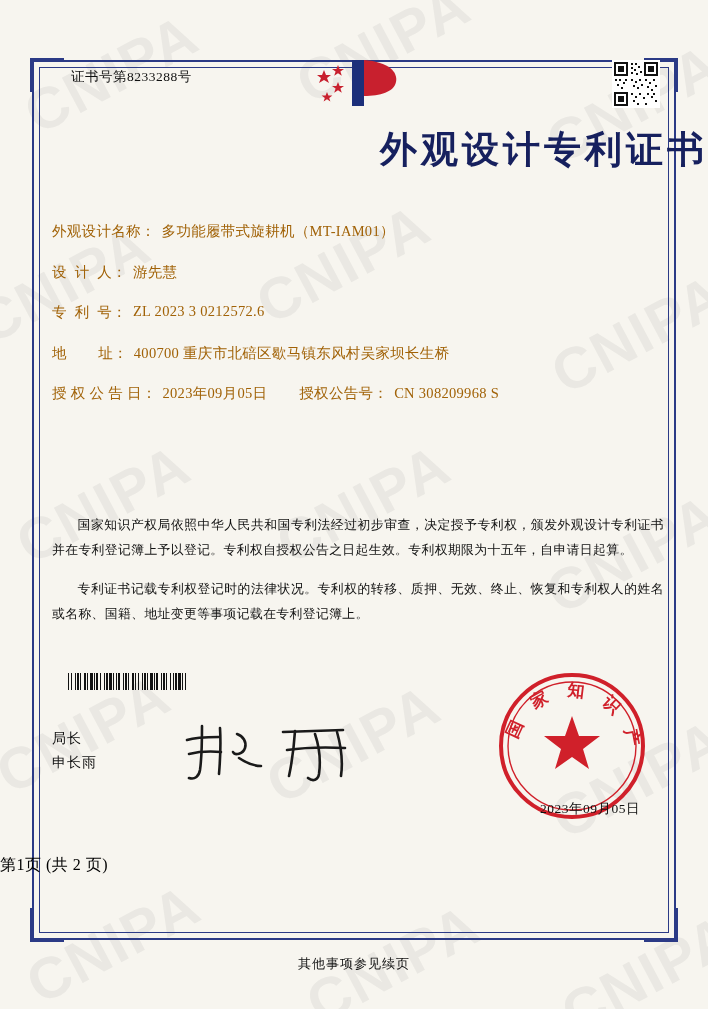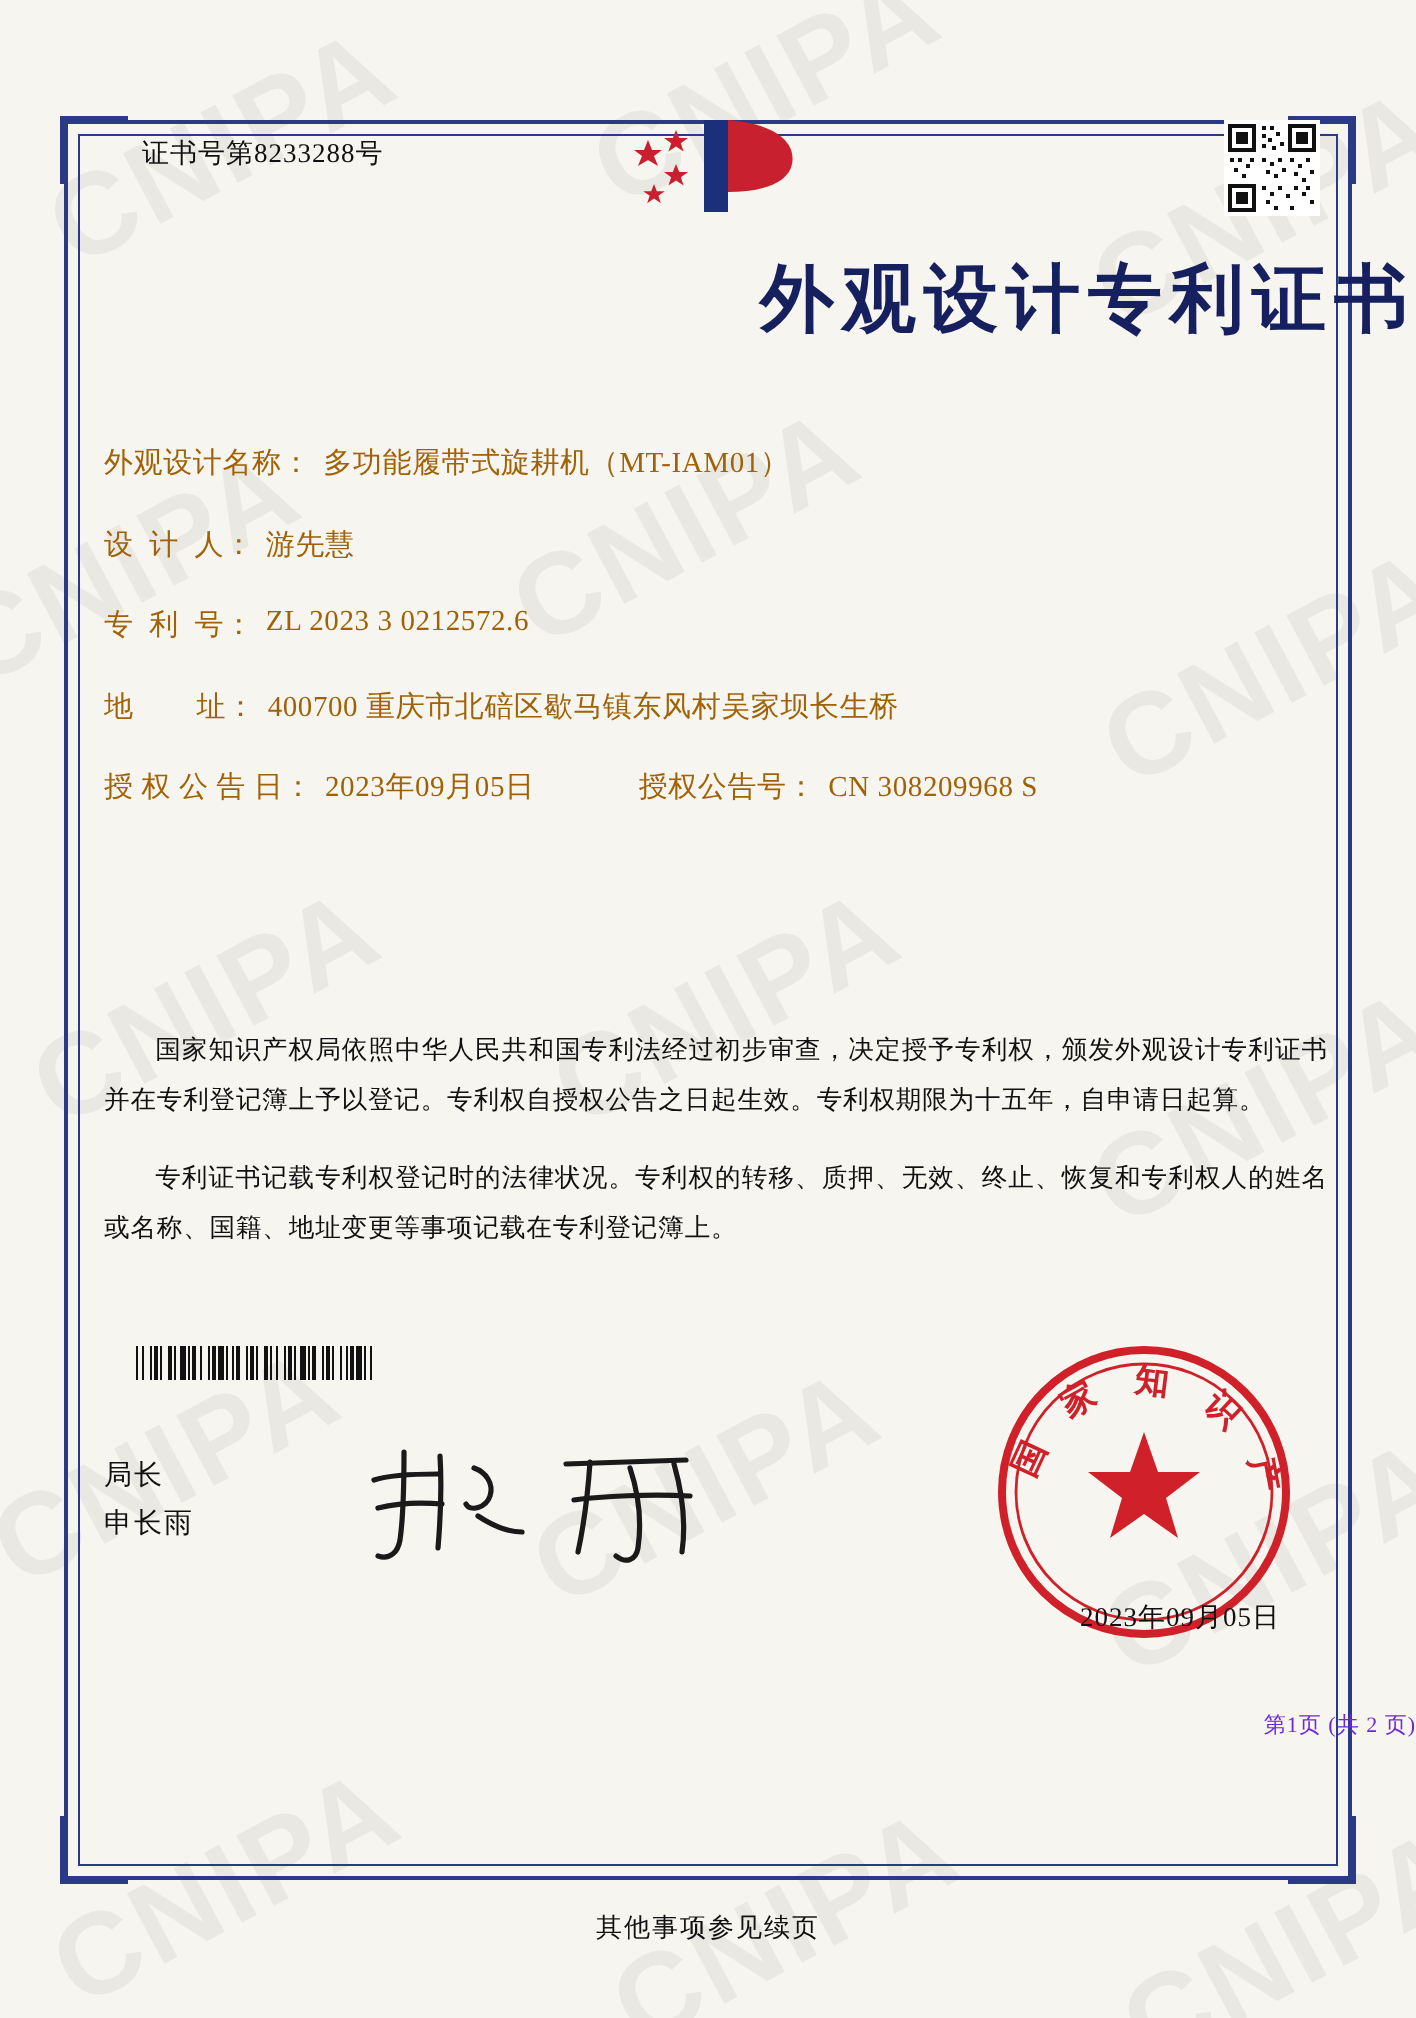--- a/index.html
+++ b/index.html
@@ -83,21 +83,21 @@
   .label{
     flex:0 0 auto;
     letter-spacing:0.3px;
     white-space:pre;
   }
   .value{
     margin-left:6px;
     letter-spacing:0.3px;
   }
   .row.two{justify-content:flex-start;}
-  .row .group2{margin-left:52px;display:flex;align-items:baseline;}
+  .row .group2{margin-left:32px;display:flex;align-items:baseline;}
 
   
   .paras{
     position:absolute;left:52px;right:44px;top:500px;
     font-size:12.8px;line-height:2.0;color:#111;text-align:justify;
   }
   .para{text-indent:2em;letter-spacing:0.4px;}
 
   
   .barcode{
@@ -117,22 +117,22 @@
   .seal{
     position:absolute;right:60px;top:670px;width:152px;height:152px;
   }
   .seal-date{
     position:absolute;right:68px;top:800px;
     font-size:13.5px;color:#111;letter-spacing:0.5px;
   }
 
   
   .page-no{
-    position:absolute;left:0;right:0;top:855px;text-align:right;
-    font-size:11px;color:#6d28d9;letter-spacing:0.5px;
+    position:absolute;left:0;right:0;top:855px;text-align:left;
+    font-size:16px;color:#000000;letter-spacing:0.5px;
   }
   .footnote{
     position:absolute;left:0;right:0;top:955px;text-align:center;
     font-size:13px;color:#111;letter-spacing:1px;
   }
 </style>
 </head>
 <body>
 
 <div class="watermarks" id="wm-layer">

